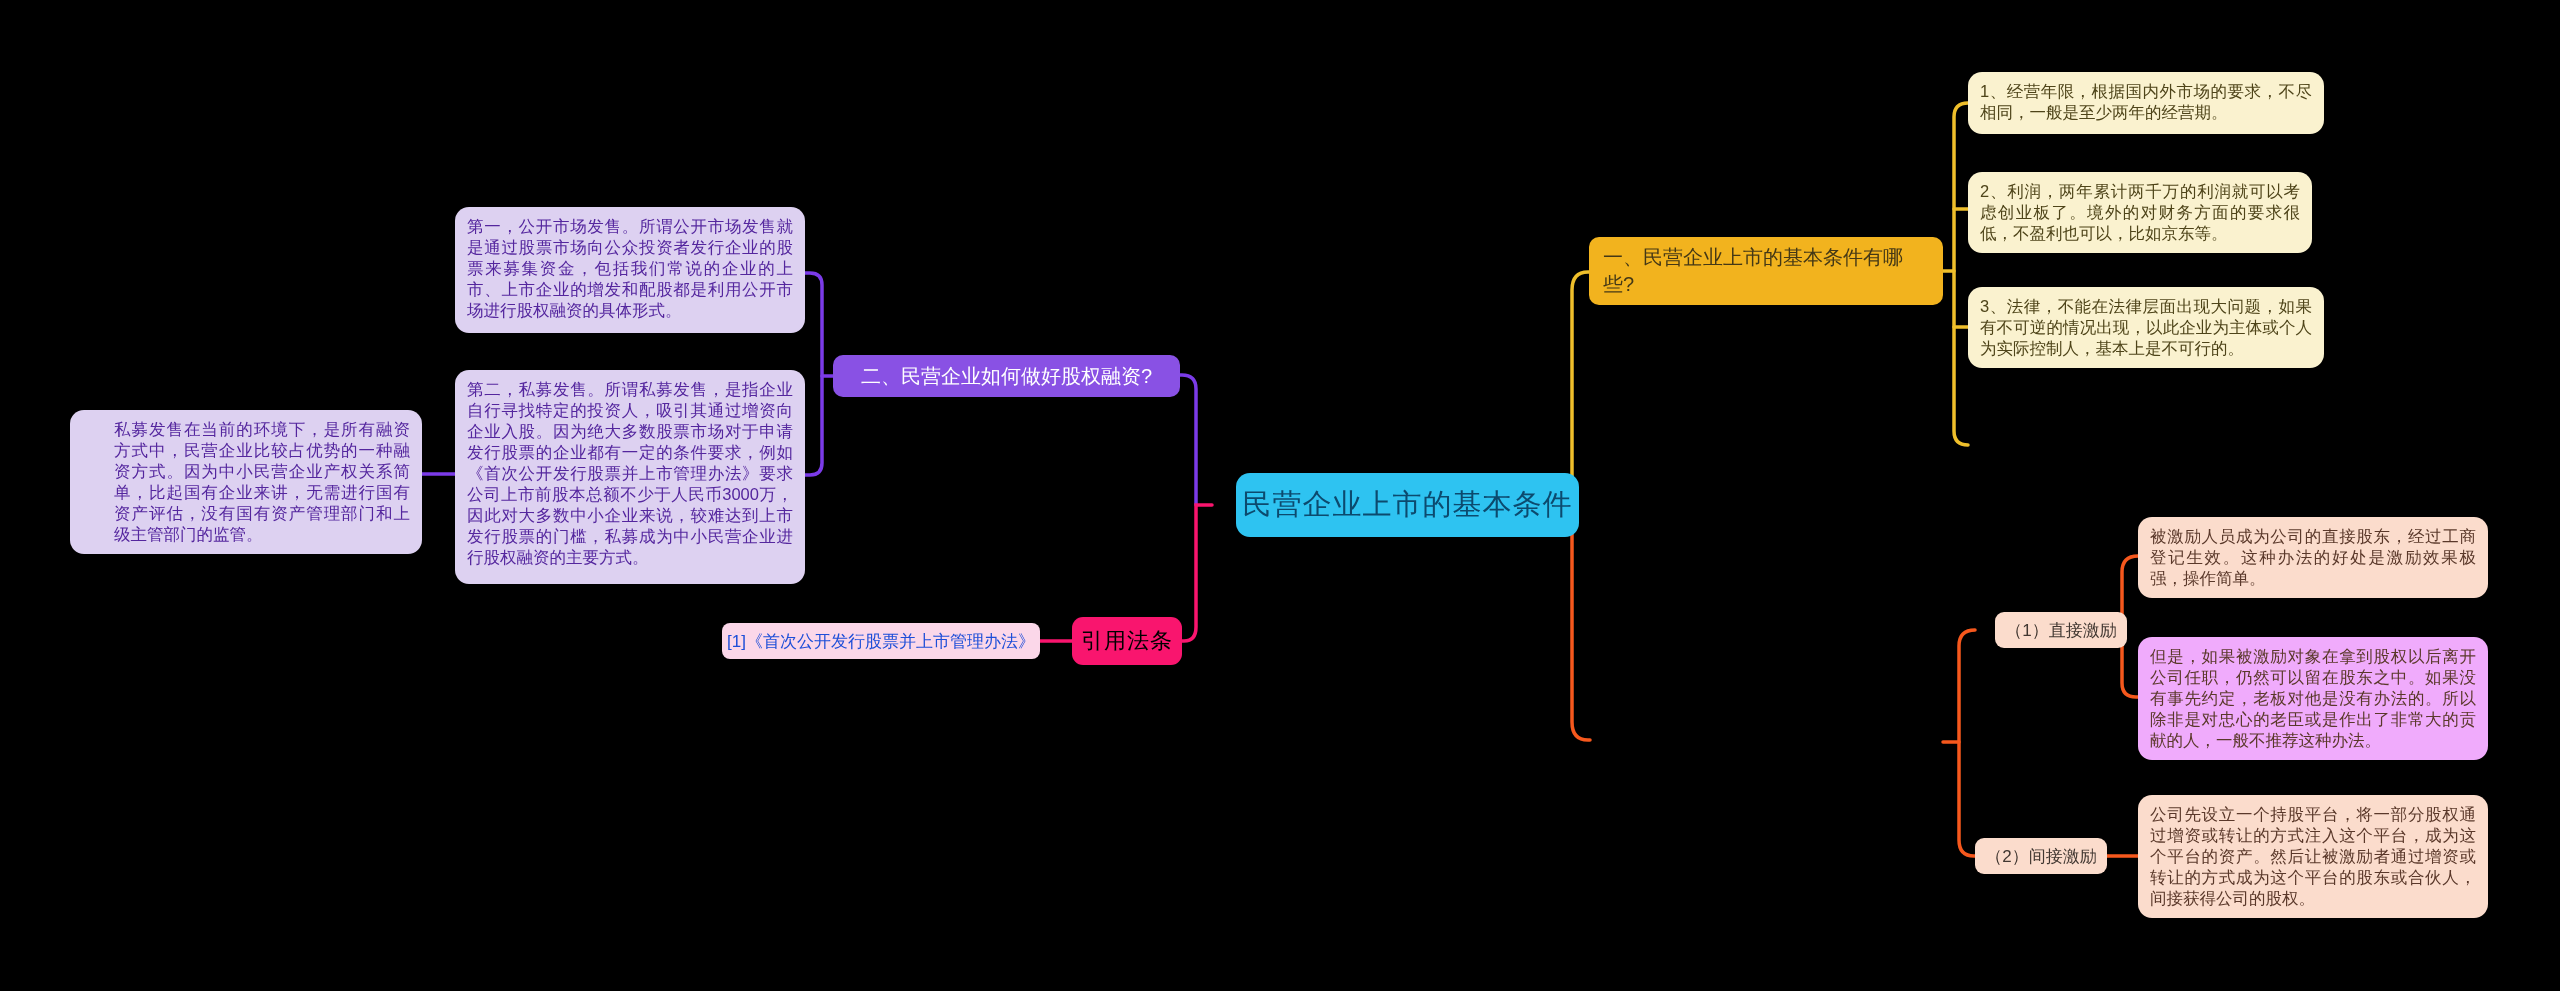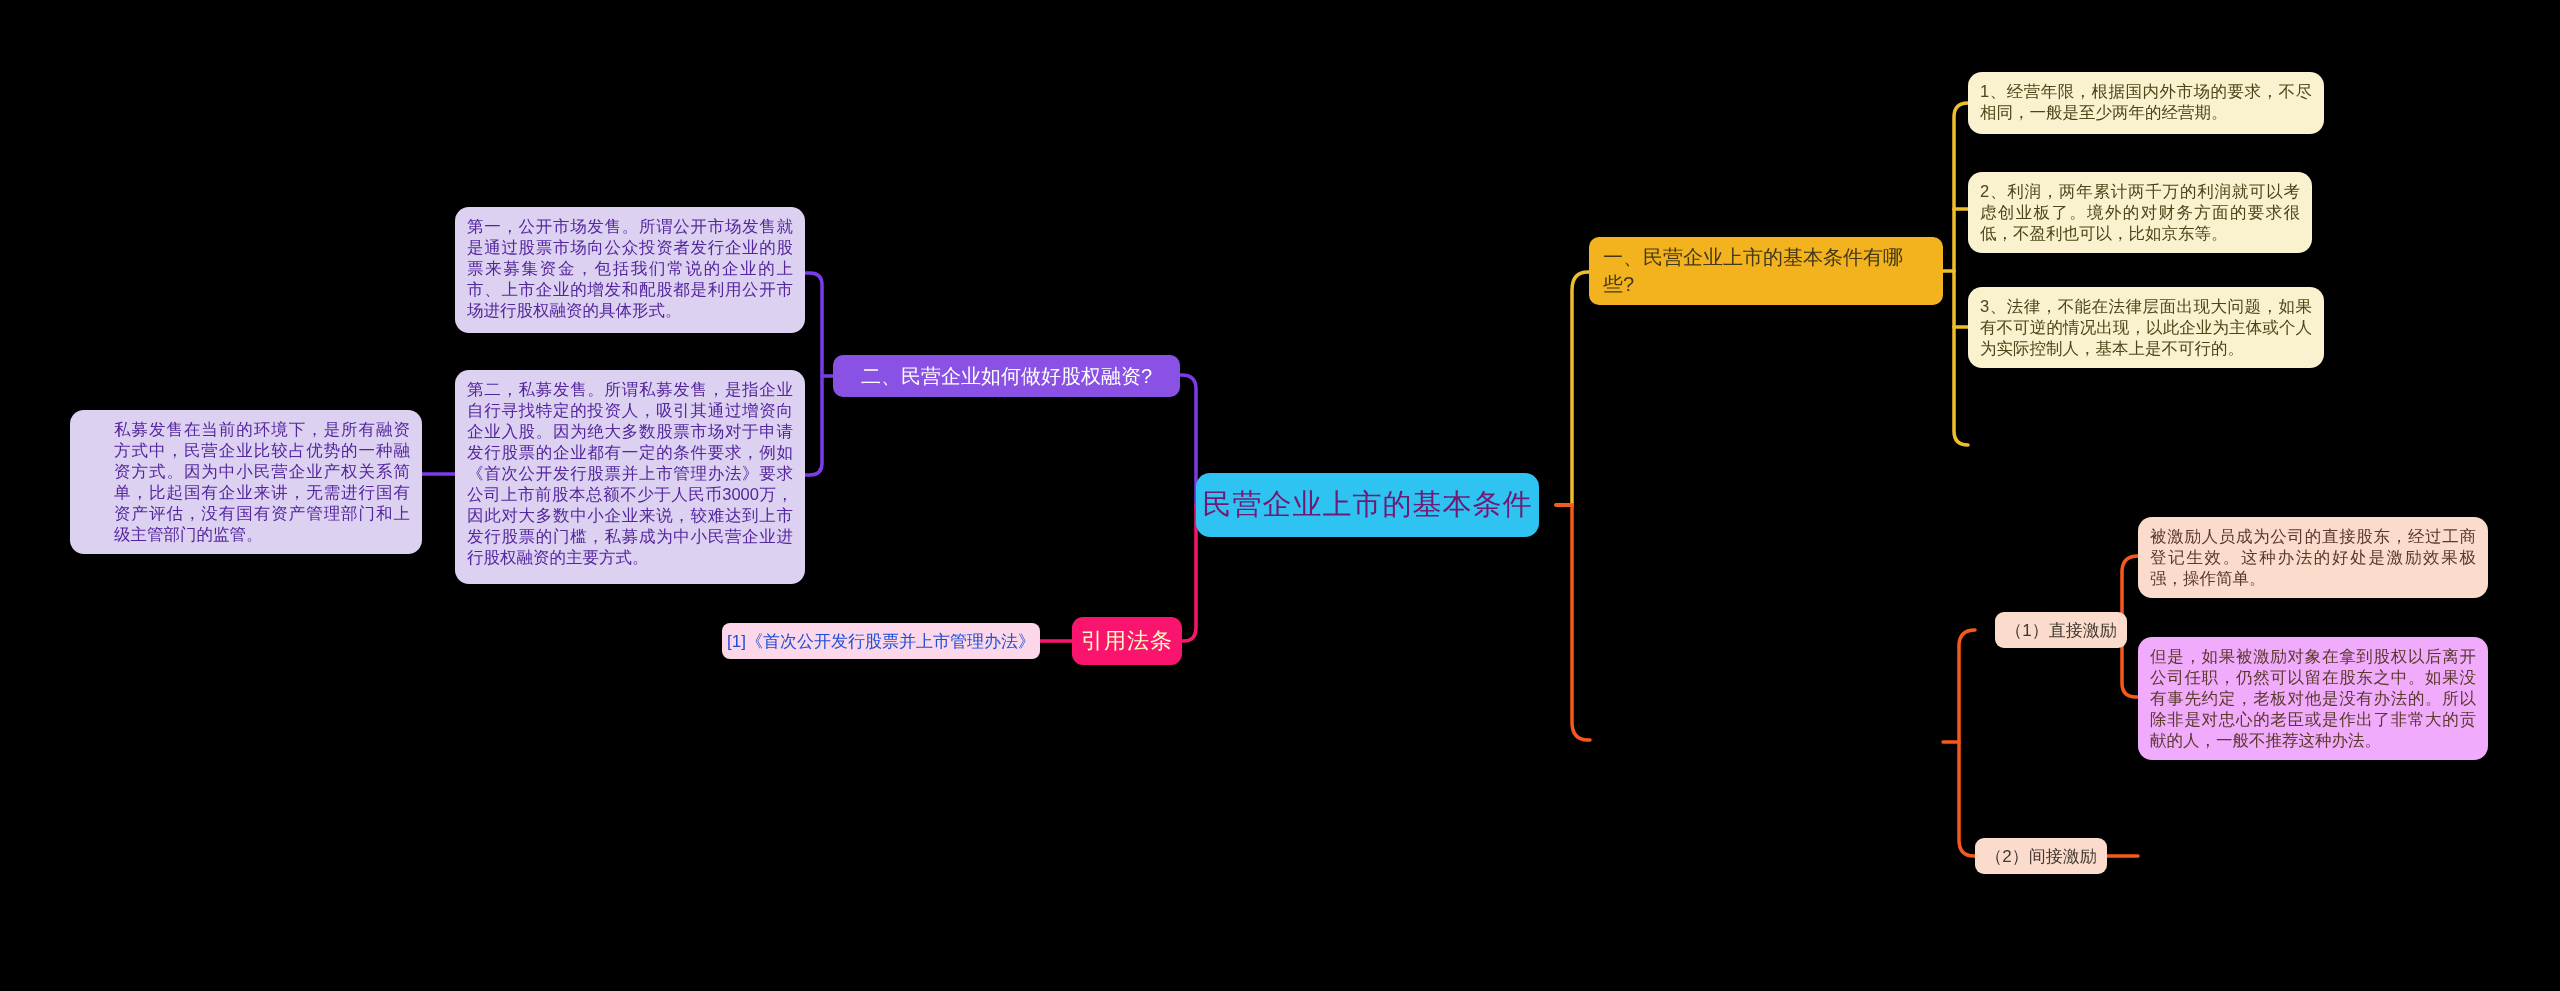--- a/index.html
+++ b/index.html
@@ -77,31 +77,31 @@
     <g stroke="#F6581D">
       <path d="M 1556 505 L 1572 505 L 1572 722 Q 1572 740 1588 740 L 1590 740"></path>
       <path d="M 1943 742 L 1959 742"></path>
       <path d="M 1975 630 Q 1959 630 1959 646 L 1959 840 Q 1959 856 1974 856 L 1975 856"></path>
       <path d="M 2107 630 L 2122 630"></path>
       <path d="M 2138 556 Q 2122 556 2122 572 L 2122 683 Q 2122 697 2136 697 L 2138 697"></path>
       <path d="M 2107 856 L 2138 856"></path>
     </g>
   </svg>
 
-  <div class="root-node" style="left: 1196px; top: 473px; width: 343px; height: 64px; background-color: rgb(46, 195, 241); color: #701a75;">民营企业上市的基本条件</div>
+  <div class="root-node" style="left: 1236px; top: 473px; width: 343px; height: 64px; background-color: rgb(46, 195, 241); color: #0c4a6e;">民营企业上市的基本条件</div>
 
   <div class="node center-text" style="left: 833px; top: 355px; width: 347px; height: 42px; background-color: rgb(137, 81, 228); color: #ffffff; text-align: right;">二、民营企业如何做好股权融资?</div>
 
   <div class="note" style="left: 455px; top: 207px; width: 350px; min-height: 126px; background-color: rgb(221, 209, 241); color: rgb(84, 38, 158);">第一，公开市场发售。所谓公开市场发售就是通过股票市场向公众投资者发行企业的股票来募集资金，包括我们常说的企业的上市、上市企业的增发和配股都是利用公开市场进行股权融资的具体形式。</div>
 
   <div class="note" style="left: 455px; top: 370px; width: 350px; min-height: 214px; background-color: rgb(221, 209, 241); color: rgb(84, 38, 158);">第二，私募发售。所谓私募发售，是指企业自行寻找特定的投资人，吸引其通过增资向企业入股。因为绝大多数股票市场对于申请发行股票的企业都有一定的条件要求，例如《首次公开发行股票并上市管理办法》要求公司上市前股本总额不少于人民币3000万，因此对大多数中小企业来说，较难达到上市发行股票的门槛，私募成为中小民营企业进行股权融资的主要方式。</div>
 
   <div class="note" style="left: 70px; top: 410px; width: 352px; min-height: 128px; background-color: rgb(221, 209, 241); color: rgb(84, 38, 158); padding-left: 44px;">私募发售在当前的环境下，是所有融资方式中，民营企业比较占优势的一种融资方式。因为中小民营企业产权关系简单，比起国有企业来讲，无需进行国有资产评估，没有国有资产管理部门和上级主管部门的监管。</div>
 
-  <div class="pill-node" style="left: 1072px; top: 617px; width: 110px; height: 48px; background-color: rgb(249, 21, 110); color: #fef9c3;">引用法条</div>
+  <div class="pill-node" style="left: 1072px; top: 617px; width: 110px; height: 48px; background-color: rgb(249, 21, 110); color: #000000;">引用法条</div>
 
   <div class="small-node" style="left: 722px; top: 623px; width: 318px; height: 36px; border-radius: 8px; font-size: 17px; background-color: rgb(251, 215, 233); color: #1d4ed8;">[1]《首次公开发行股票并上市管理办法》</div>
 
   <div class="node" style="left: 1589px; top: 237px; width: 354px; height: 68px; line-height: 27px; background-color: rgb(242, 179, 30); color: rgb(68, 56, 22);">一、民营企业上市的基本条件有哪些?</div>
 
   <div class="note" style="left: 1968px; top: 72px; width: 356px; min-height: 62px; background-color: rgb(250, 242, 207); color: rgb(78, 68, 25);">1、经营年限，根据国内外市场的要求，不尽相同，一般是至少两年的经营期。</div>
 
   <div class="note" style="left: 1968px; top: 172px; width: 344px; min-height: 74px; background-color: rgb(250, 242, 207); color: rgb(78, 68, 25);">2、利润，两年累计两千万的利润就可以考虑创业板了。境外的对财务方面的要求很低，不盈利也可以，比如京东等。</div>
 
   <div class="note" style="left: 1968px; top: 287px; width: 356px; min-height: 78px; background-color: rgb(250, 242, 207); color: rgb(78, 68, 25);">3、法律，不能在法律层面出现大问题，如果有不可逆的情况出现，以此企业为主体或个人为实际控制人，基本上是不可行的。</div>
@@ -109,14 +109,15 @@
 
 
   <div class="small-node" style="left: 1975px; top: 612px; width: 132px; height: 36px; background-color: rgb(251, 220, 204); color: rgb(65, 55, 49); margin-left: 20px;">（1）直接激励</div>
 
   <div class="small-node" style="left: 1975px; top: 838px; width: 132px; height: 36px; background-color: rgb(251, 220, 204); color: rgb(65, 55, 49);">（2）间接激励</div>
 
   <div class="note" style="left: 2138px; top: 517px; width: 350px; min-height: 78px; background-color: rgb(251, 220, 204); color: rgb(90, 56, 42);">被激励人员成为公司的直接股东，经过工商登记生效。这种办法的好处是激励效果极强，操作简单。</div>
 
   <div class="note" style="left: 2138px; top: 637px; width: 350px; min-height: 120px; background-color: #f0abfc; color: rgb(90, 56, 42);">但是，如果被激励对象在拿到股权以后离开公司任职，仍然可以留在股东之中。如果没有事先约定，老板对他是没有办法的。所以除非是对忠心的老臣或是作出了非常大的贡献的人，一般不推荐这种办法。</div>
 
+  <div class="note" style="left: 2138px; top: 795px; width: 350px; min-height: 122px; background-color: rgb(251, 220, 204); color: rgb(90, 56, 42);">公司先设立一个持股平台，将一部分股权通过增资或转让的方式注入这个平台，成为这个平台的资产。然后让被激励者通过增资或转让的方式成为这个平台的股东或合伙人，间接获得公司的股权。</div>
 
 </div>
 
 </body></html>

